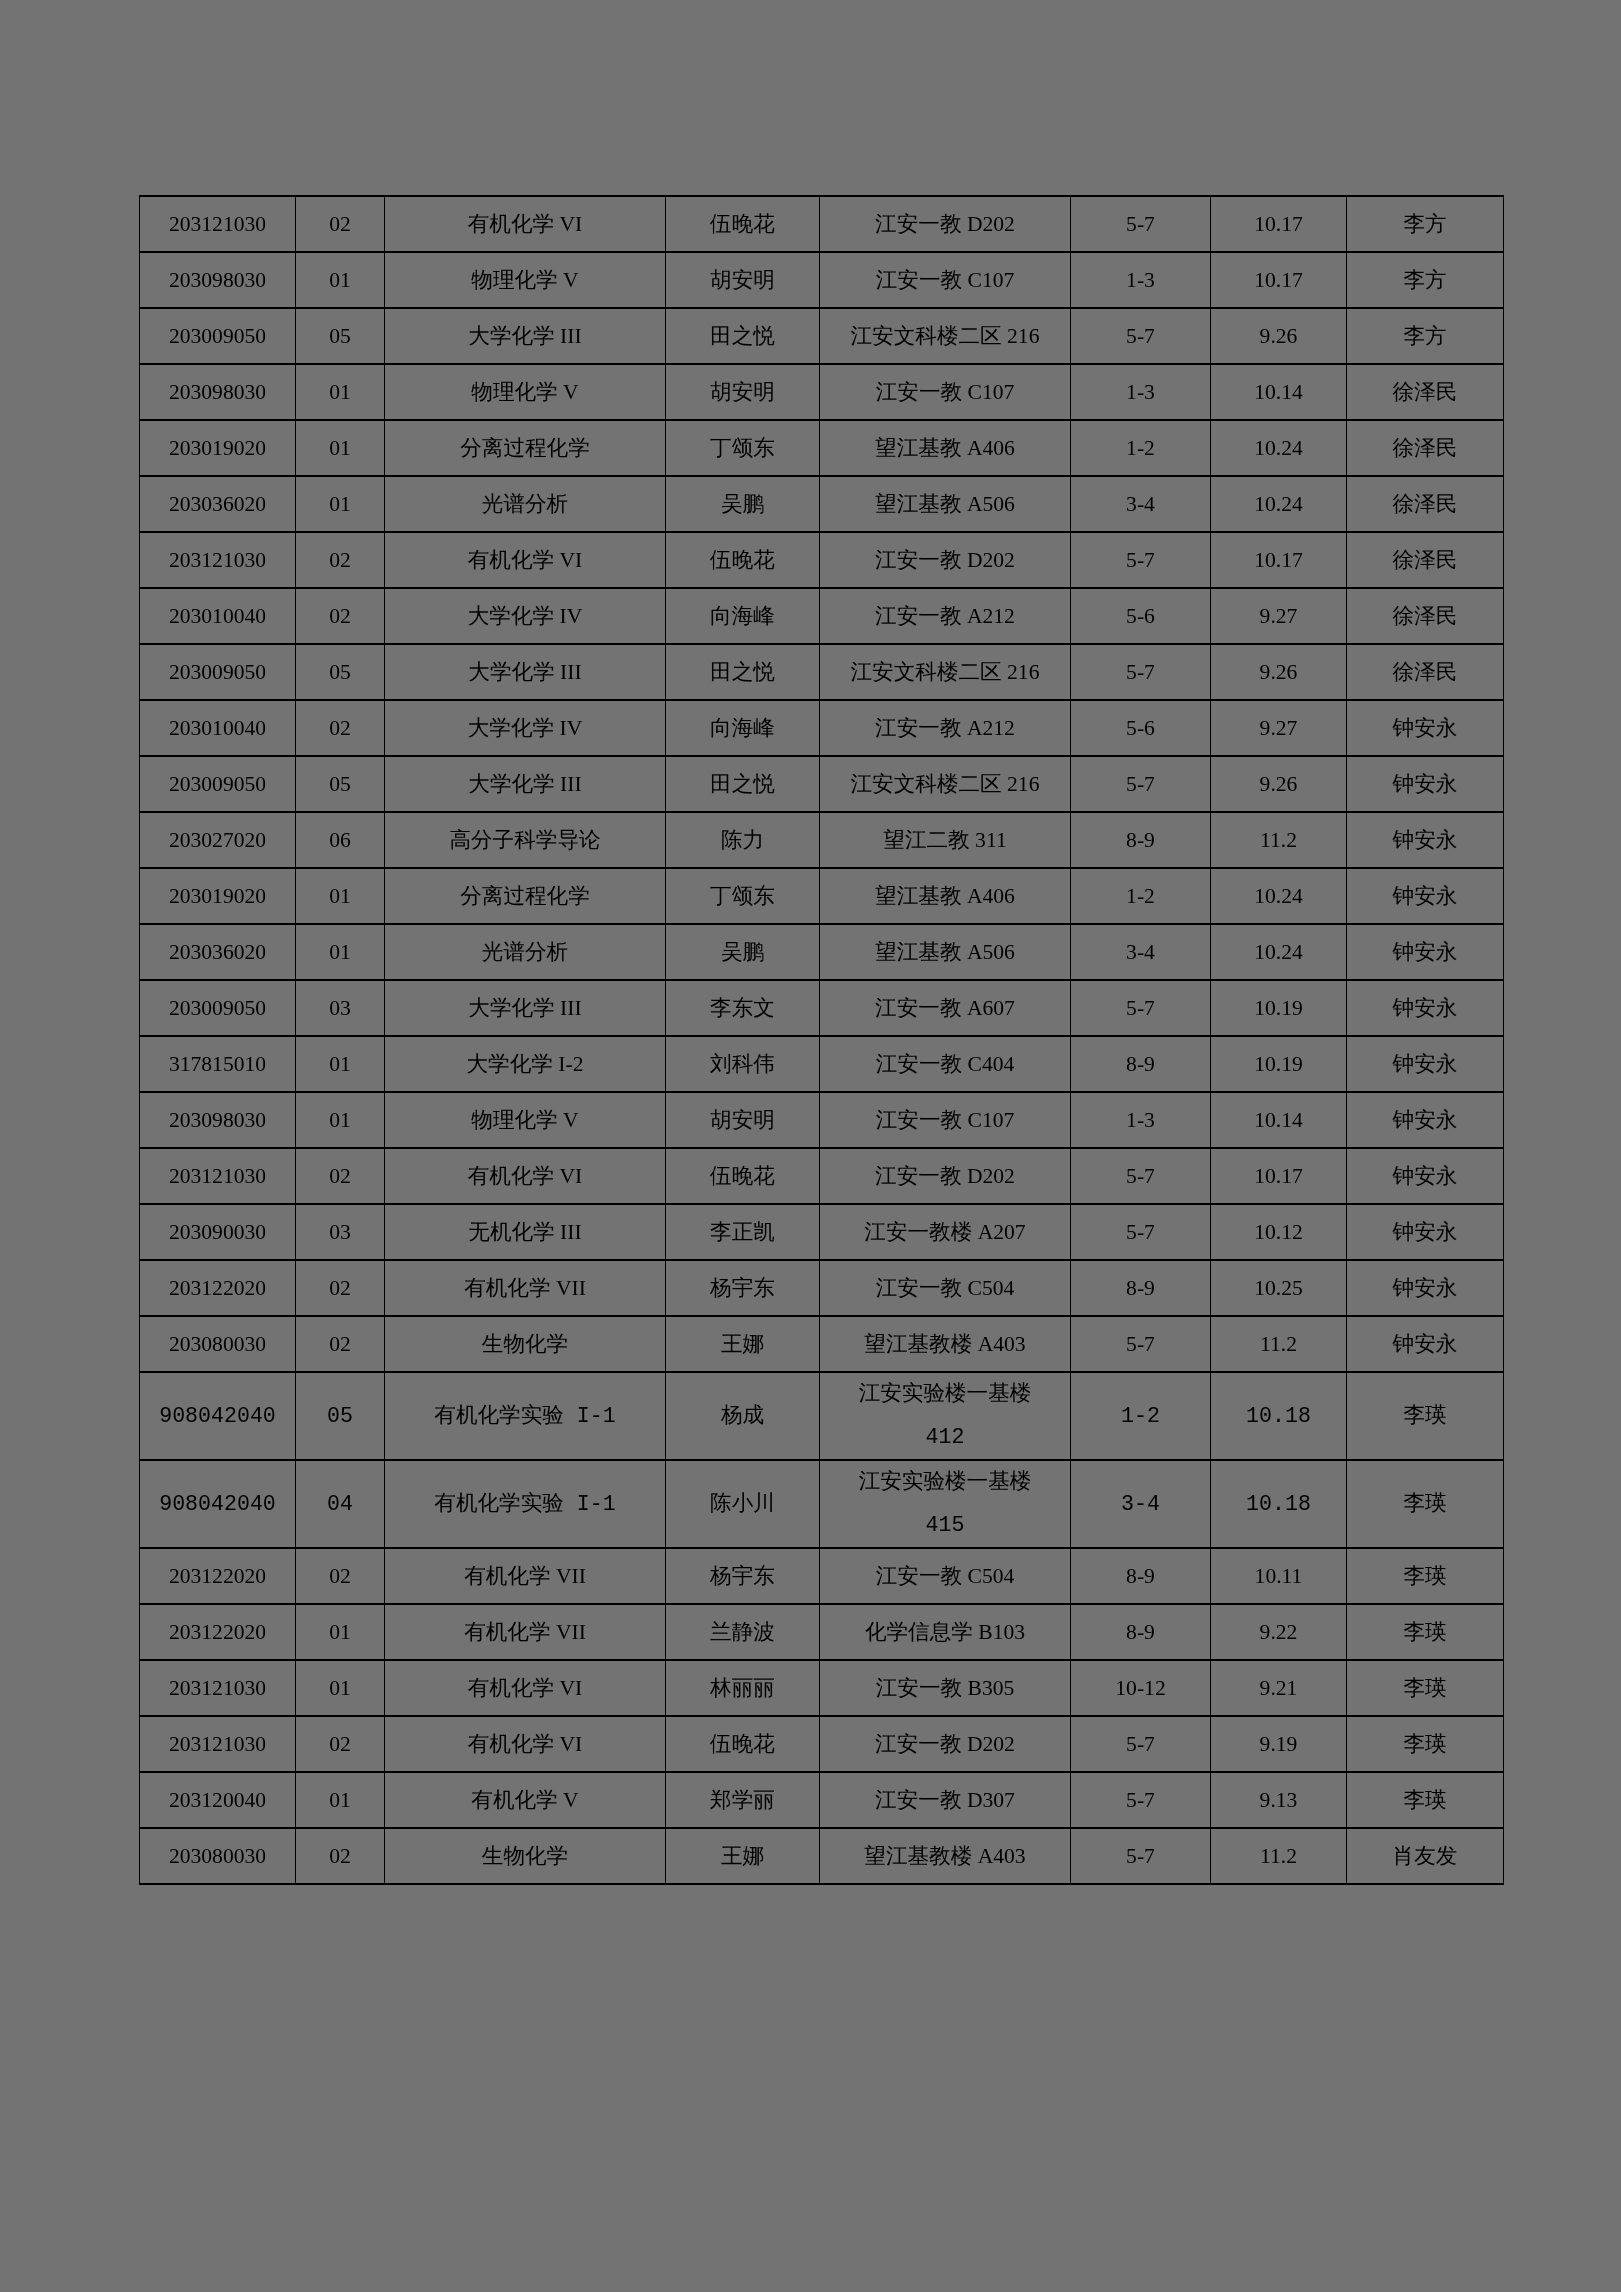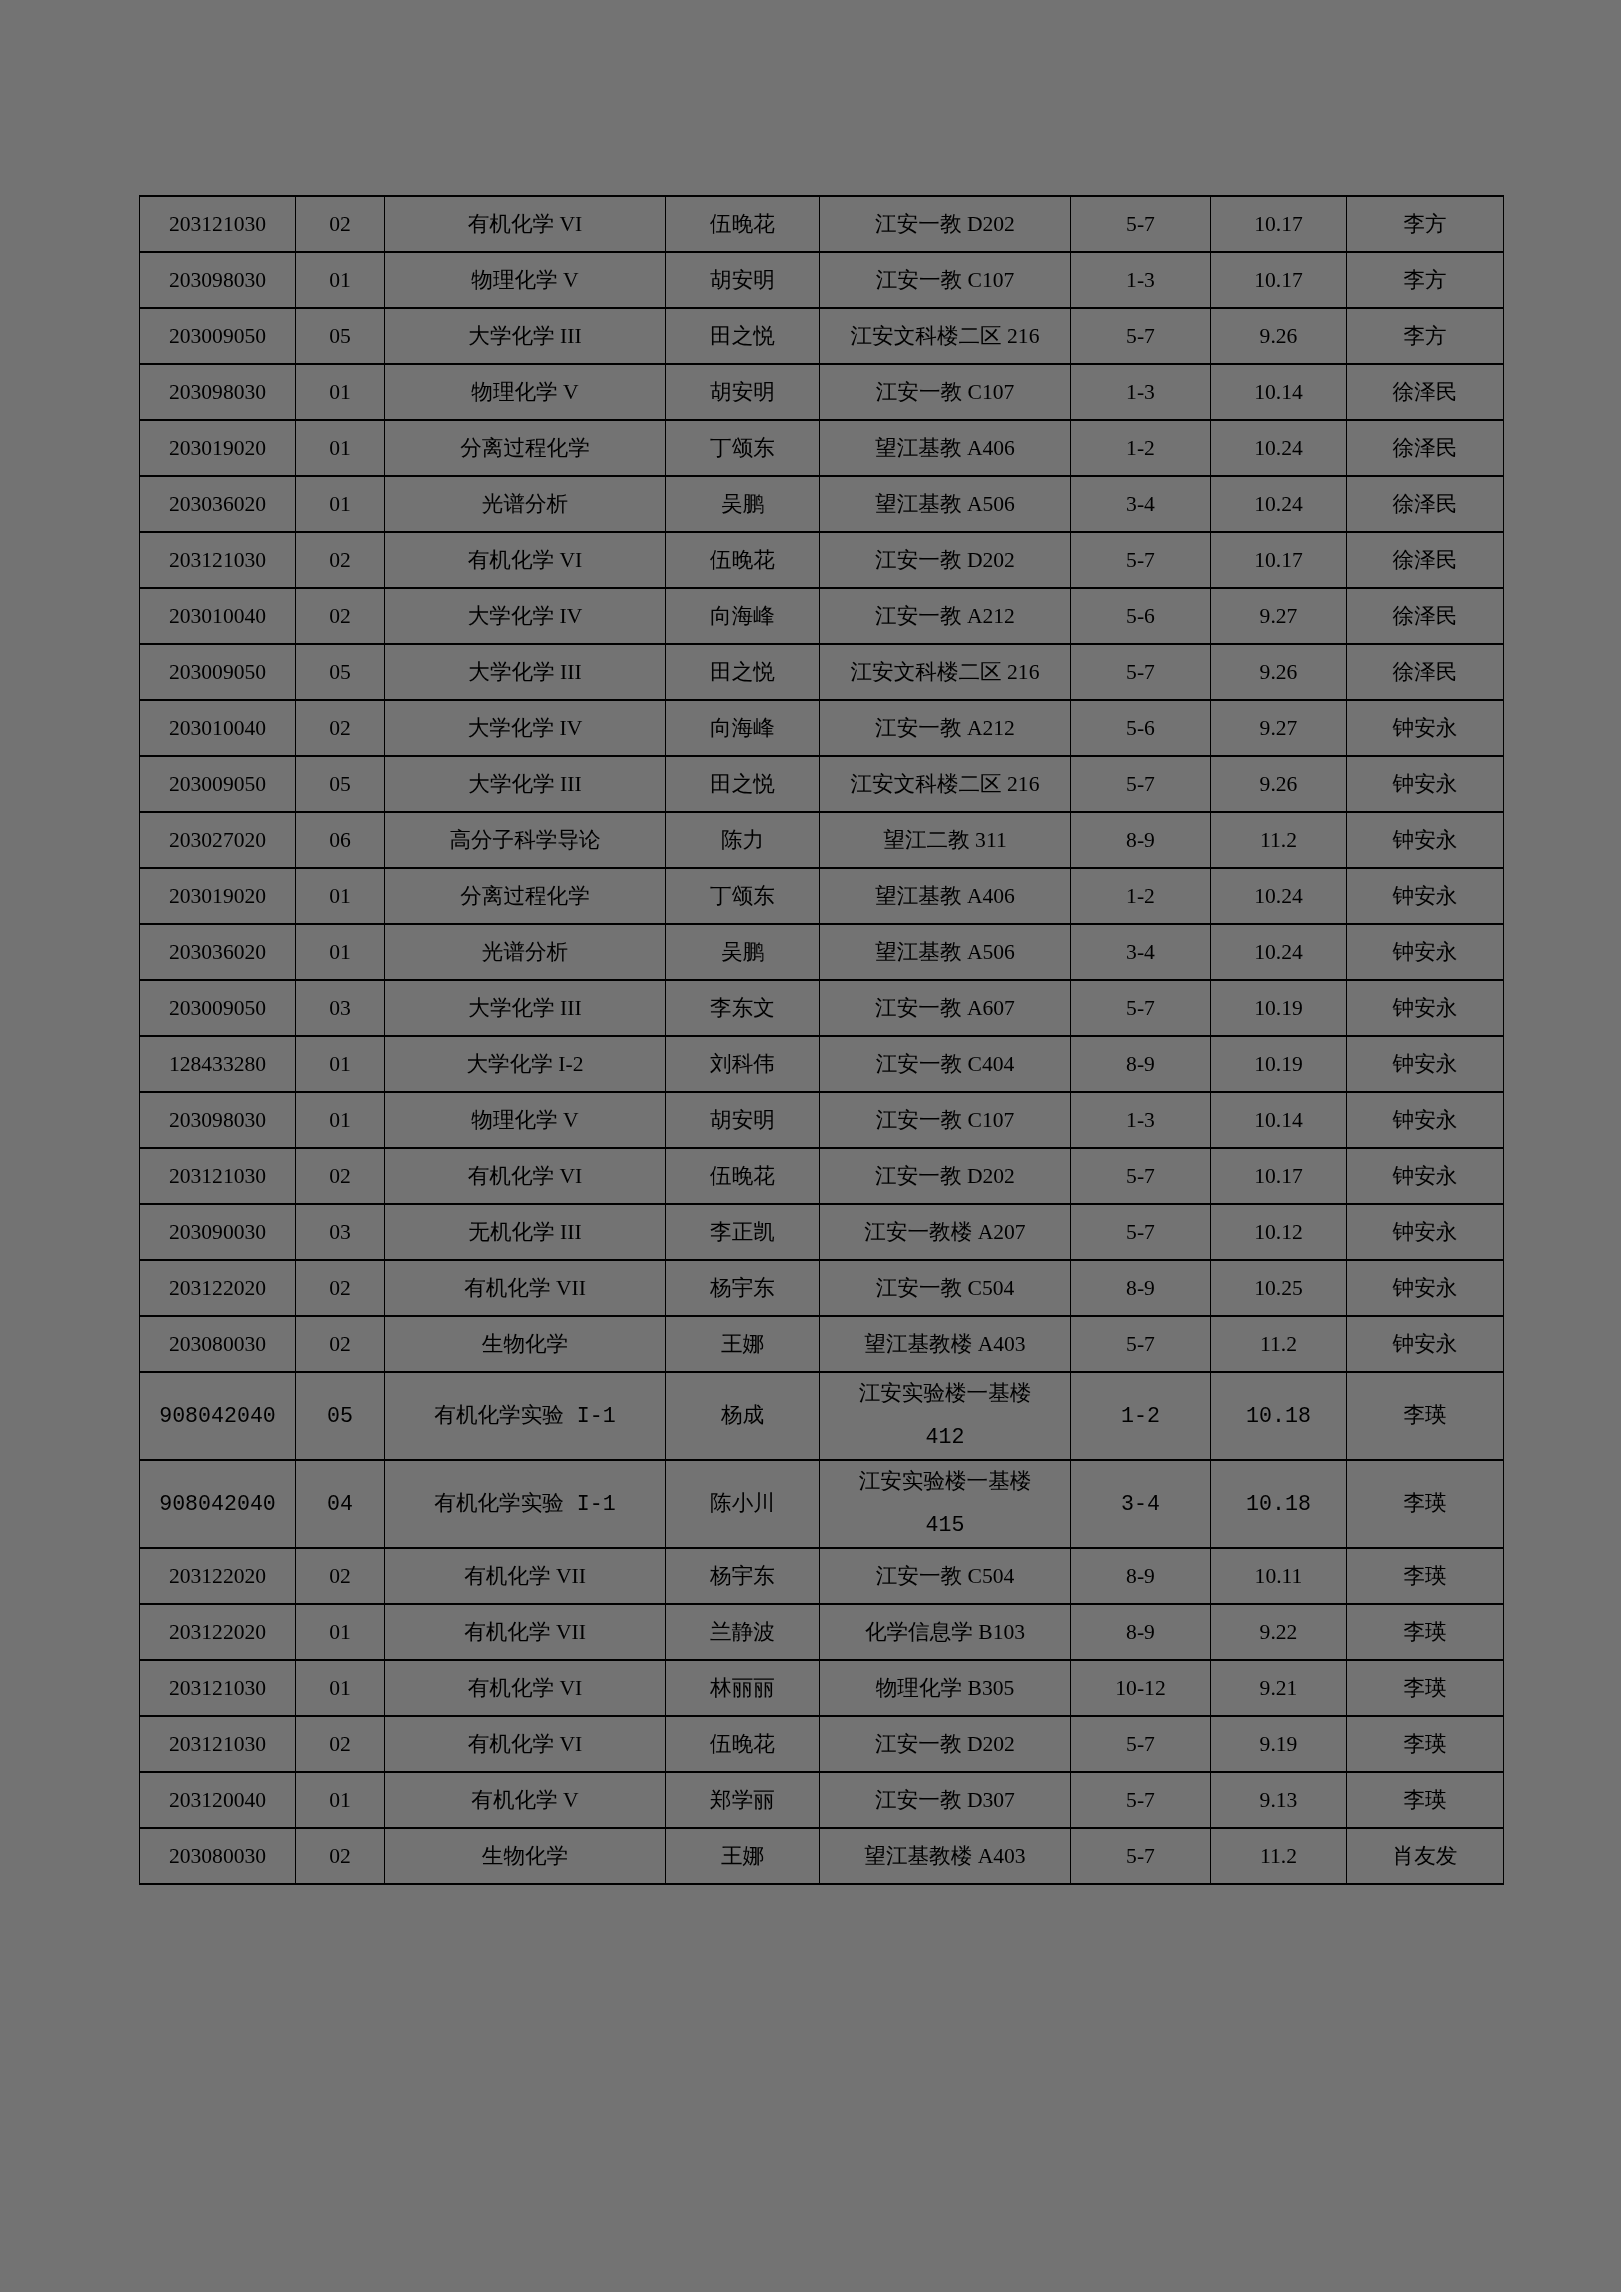--- a/index.html
+++ b/index.html
@@ -197,21 +197,21 @@
           <td>203009050</td>
           <td>03</td>
           <td>大学化学 III</td>
           <td>李东文</td>
           <td>江安一教 A607</td>
           <td>5-7</td>
           <td>10.19</td>
           <td>钟安永</td>
         </tr>
         <tr>
-          <td>128433280</td>
+          <td>317815010</td>
           <td>01</td>
           <td>大学化学 I-2</td>
           <td>刘科伟</td>
           <td>江安一教 C404</td>
           <td>8-9</td>
           <td>10.19</td>
           <td>钟安永</td>
         </tr>
         <tr>
           <td>203098030</td>
@@ -303,21 +303,21 @@
           <td>化学信息学 B103</td>
           <td>8-9</td>
           <td>9.22</td>
           <td>李瑛</td>
         </tr>
         <tr>
           <td>203121030</td>
           <td>01</td>
           <td>有机化学 VI</td>
           <td>林丽丽</td>
-          <td>物理化学 B305</td>
+          <td>江安一教 B305</td>
           <td>10-12</td>
           <td>9.21</td>
           <td>李瑛</td>
         </tr>
         <tr>
           <td>203121030</td>
           <td>02</td>
           <td>有机化学 VI</td>
           <td>伍晚花</td>
           <td>江安一教 D202</td>

